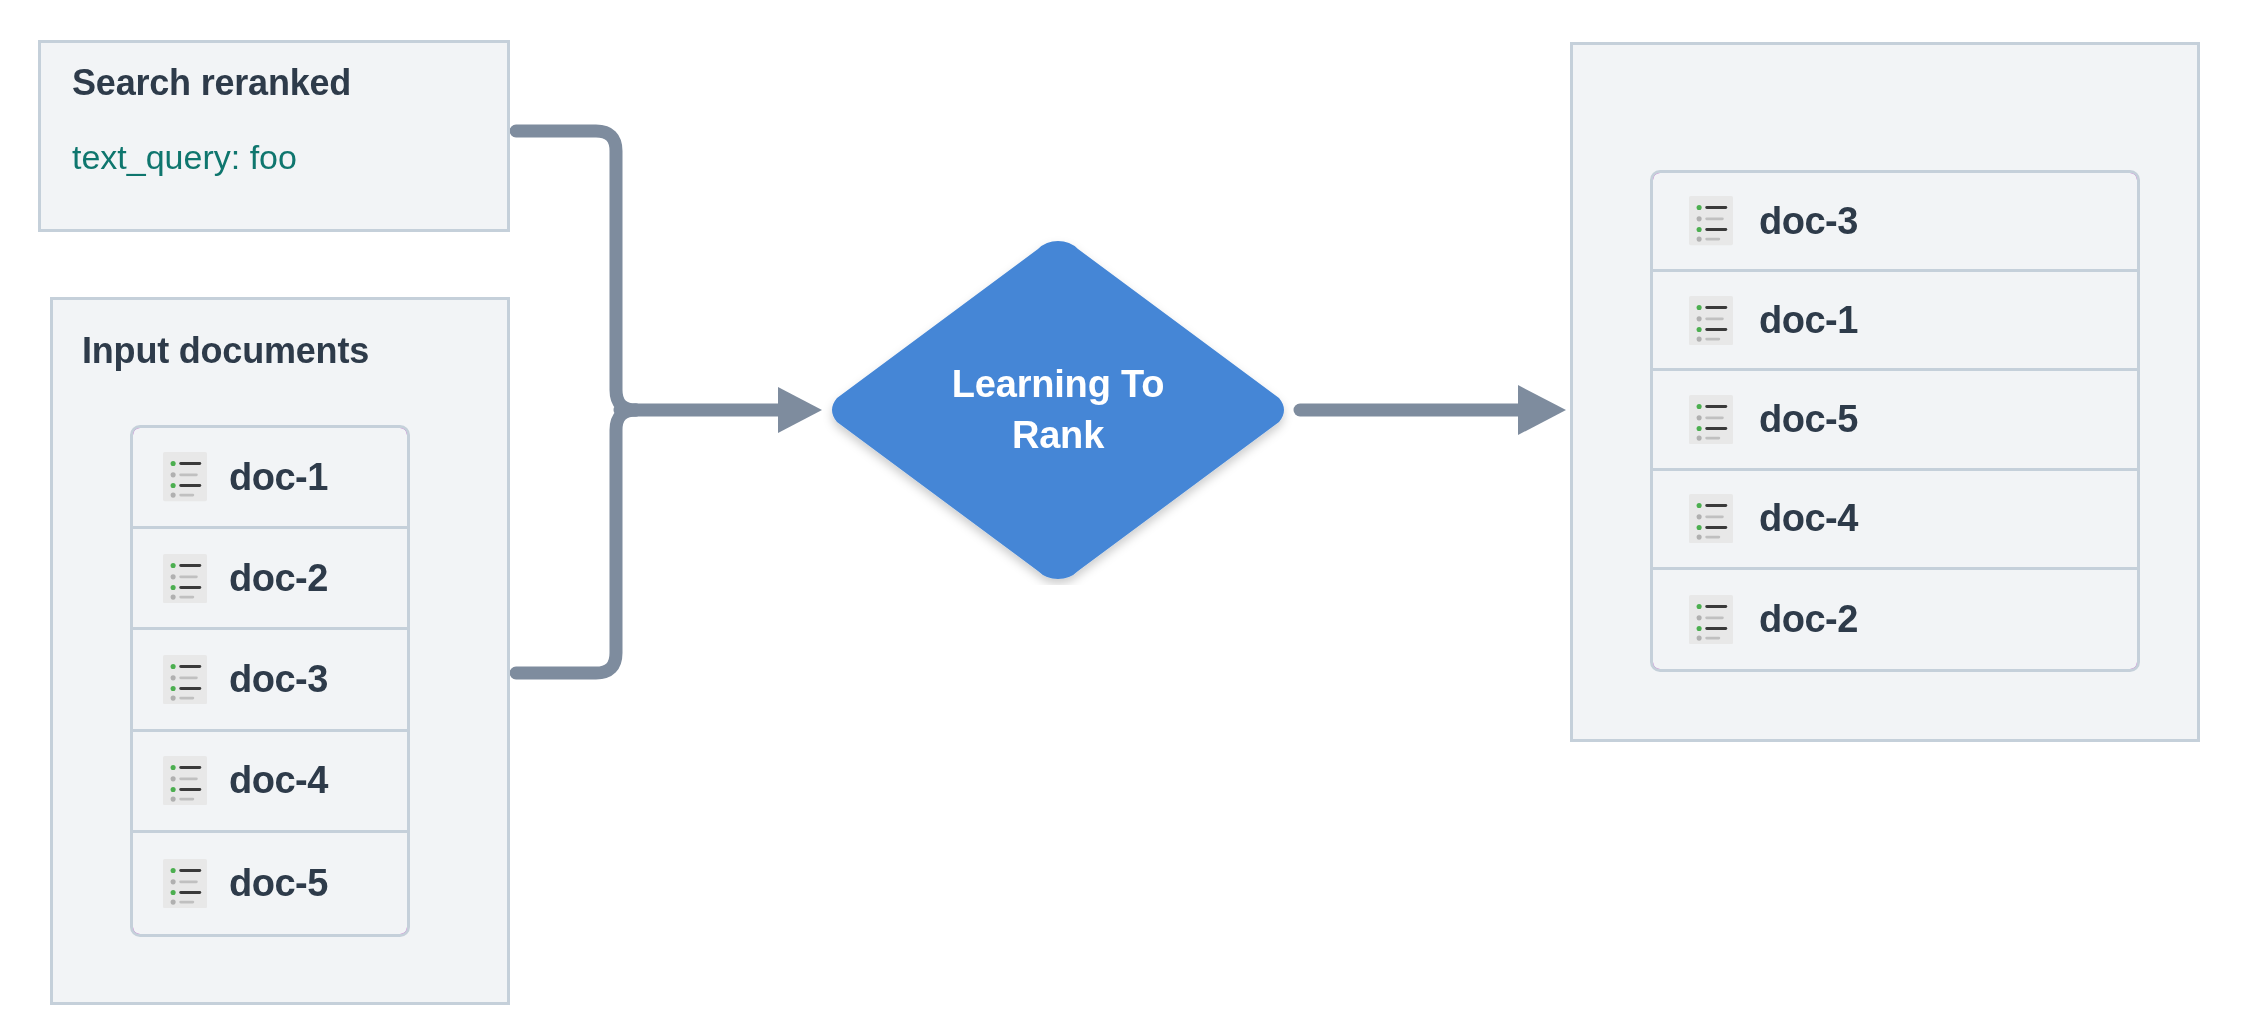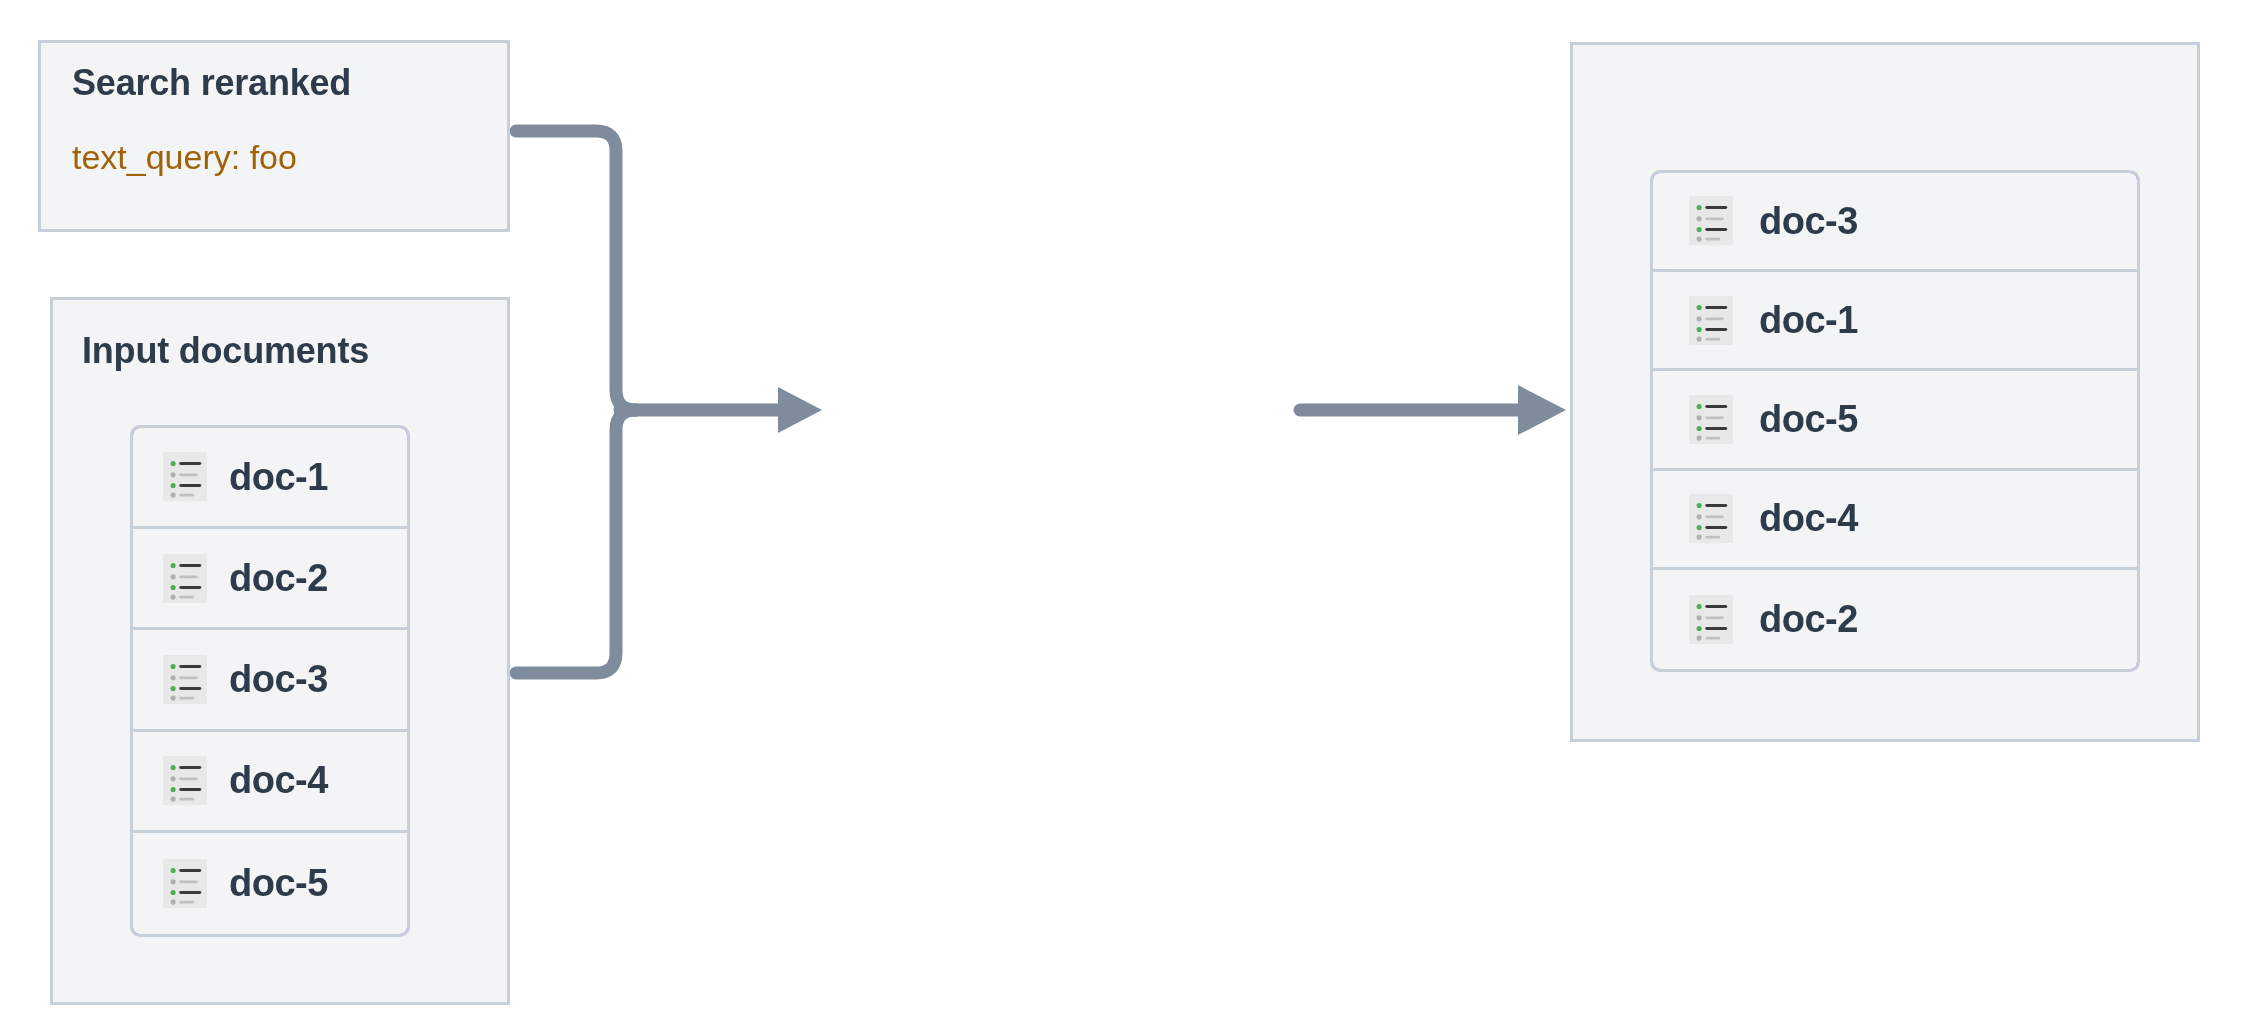--- a/index.html
+++ b/index.html
@@ -29,21 +29,21 @@
   }
   .panel-title {
     position: absolute;
     font-weight: bold;
     color: #2e3b4a;
     letter-spacing: -0.2px;
     white-space: nowrap;
   }
   .panel-sub {
     position: absolute;
-    color: #a16207;
+    color: #0f766e;
     font-weight: 400;
     white-space: nowrap;
   }
 
   
   #search-context-box {
     left: 38px;
     top: 40px;
     width: 472px;
     height: 192px;
@@ -283,20 +283,48 @@
           <rect x="18.5" y="24.5" width="21" height="3" rx="1.5" fill="#c0c0c0"></rect>
           <circle cx="11.5" cy="38" r="2.9" fill="#4caf50"></circle>
           <rect x="18.5" y="36.3" width="25" height="3.4" rx="1.7" fill="#3a3a3a"></rect>
           <circle cx="11.5" cy="49" r="2.9" fill="#b0b0b0"></circle>
           <rect x="18.5" y="47.5" width="17" height="3" rx="1.5" fill="#c0c0c0"></rect>
         </svg>
         <span class="doc-label">doc-5</span>
       </div>
     </div>
 
+  <div id="ltr-node">
+    <svg id="ltr-diamond-shape" viewBox="0 0 470 350" xmlns="http://www.w3.org/2000/svg">
+      <g filter="url(#node-shadow-local)">
+        <path d="M 235 6
+                 Q 247 6 255 14
+                 L 456 163
+                 Q 466 175 456 187
+                 L 255 336
+                 Q 247 344 235 344
+                 Q 223 344 215 336
+                 L 14 187
+                 Q 4 175 14 163
+                 L 215 14
+                 Q 223 6 235 6 Z" fill="#4586d6"></path>
+      </g>
+      <defs>
+        <filter id="node-shadow-local" x="-20%" y="-20%" width="140%" height="140%">
+          <feDropShadow dx="0" dy="5" stdDeviation="5" flood-color="#000000" flood-opacity="0.20"></feDropShadow>
+        </filter>
+      </defs>
+    </svg>
+    <div id="ltr-label">
+      <span>
+        <span>Learning To</span><br>
+        <span>Rank</span>
+      </span>
+    </div>
+  </div>
 
   <div class="panel" id="output-box"></div>
 
   <div class="doc-list" id="output-doc-list">
 
   <div class="doc-row">
         <svg class="doc-icon" width="44" height="49.28" viewBox="0 0 50 56">
           <rect x="0" y="0" width="50" height="56" rx="2" fill="#e8e8e8"></rect>
           <circle cx="11.5" cy="13" r="2.9" fill="#4caf50"></circle>
           <rect x="18.5" y="11.3" width="25" height="3.4" rx="1.7" fill="#3a3a3a"></rect>

